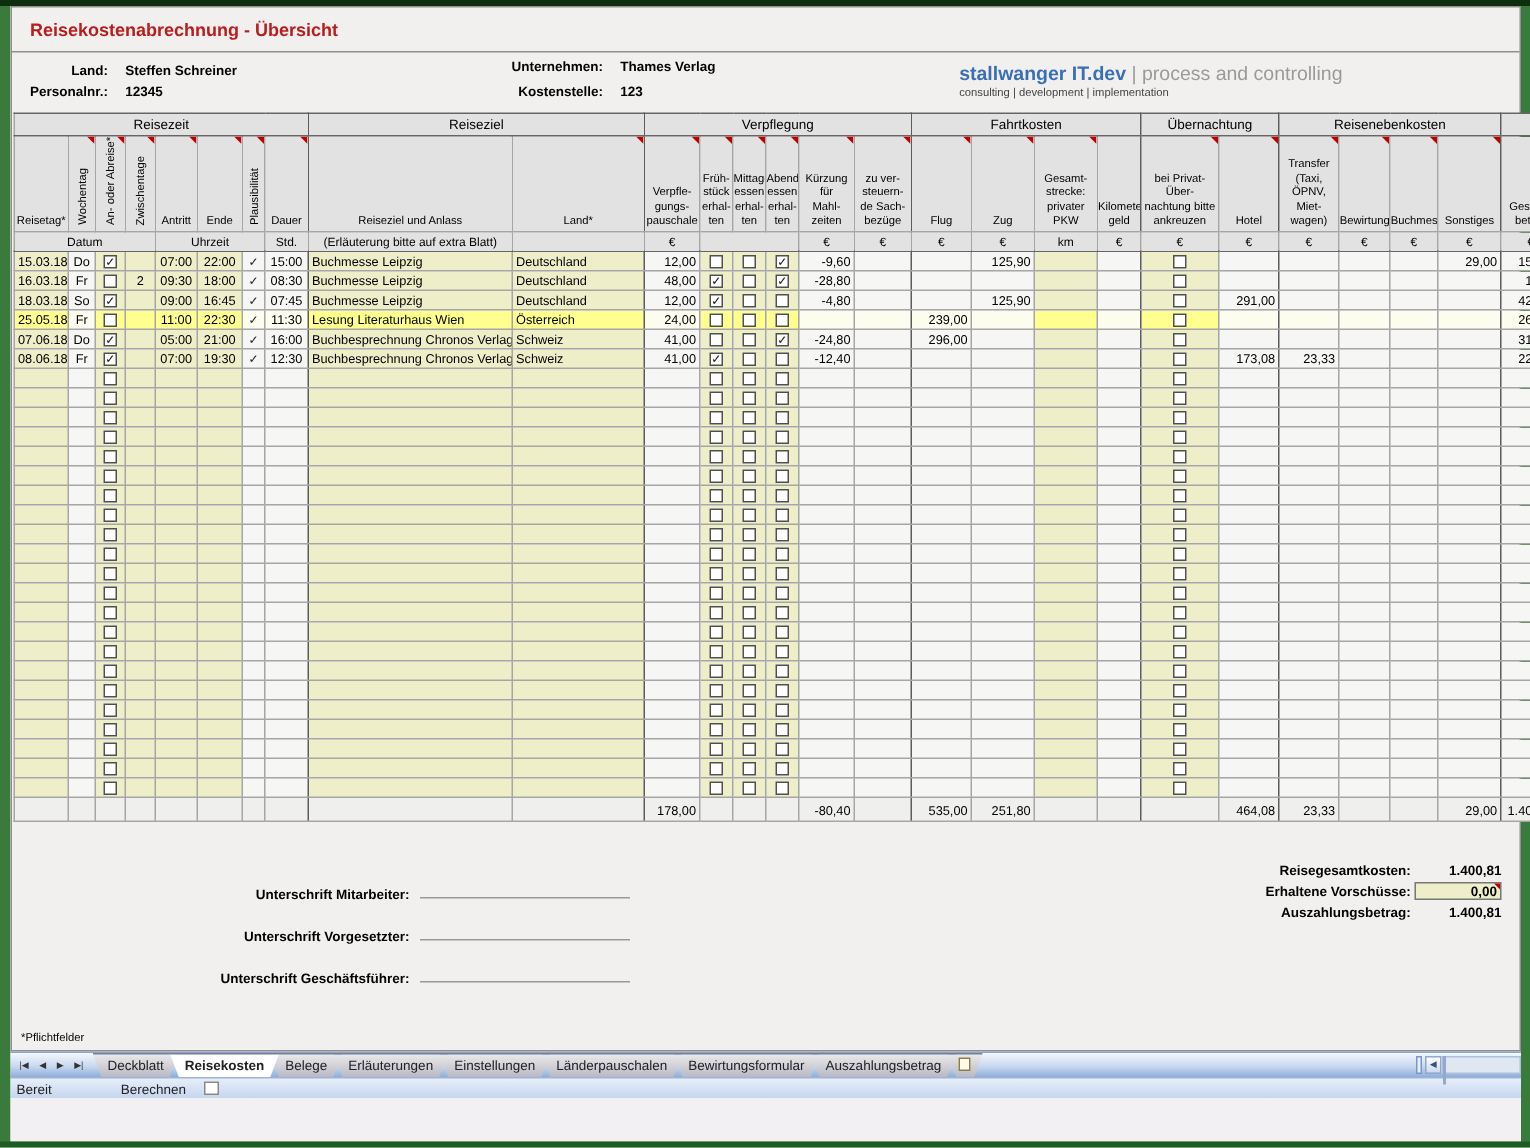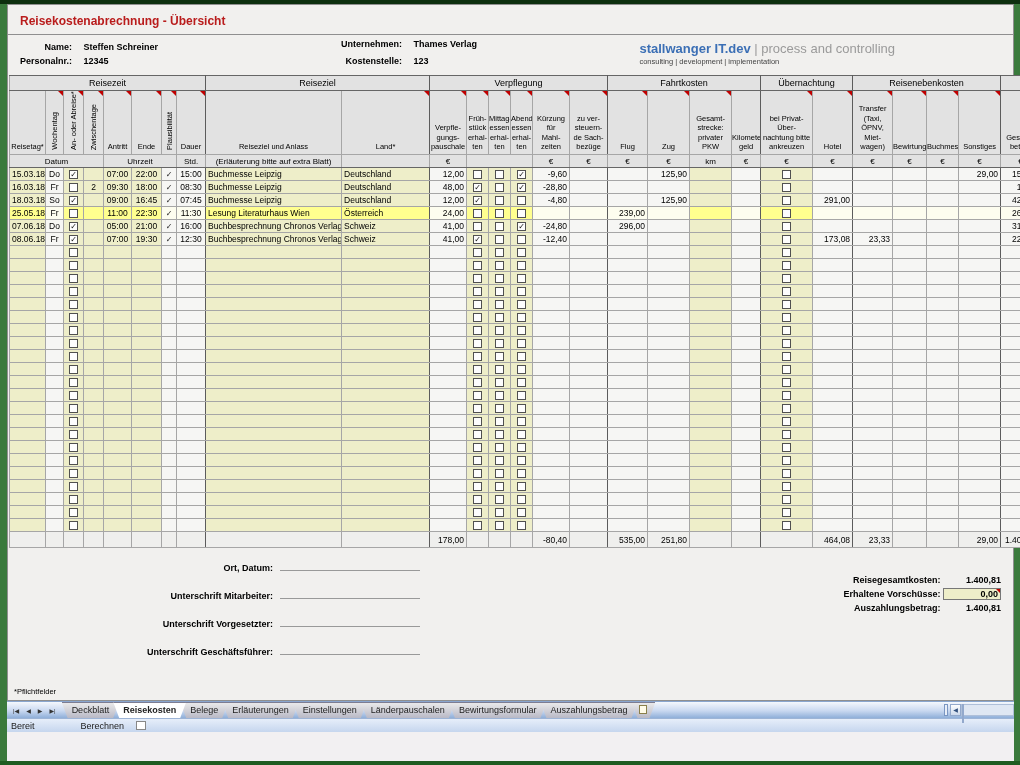--- a/index.html
+++ b/index.html
@@ -73,21 +73,21 @@
 
 <div class="app">
   <div class="content">
 
     <div class="titlebar">
       <span class="t">Reisekostenabrechnung - Übersicht</span>
     </div>
 
     <div class="infobar">
       <div class="inf-row" style="left:6px; top:7px;">
-        <span class="inf-label">Name:</span>
+        <span class="inf-label">Land:</span>
         <span class="inf-val">Steffen Schreiner</span>
       </div>
       <div class="inf-row" style="left:6px; top:21px;">
         <span class="inf-label">Personalnr.:</span>
         <span class="inf-val">12345</span>
       </div>
       <div class="inf-row" style="left:312px; top:4px;">
         <span class="inf-label" style="width:82px">Unternehmen:</span>
         <span class="inf-val">Thames Verlag</span>
       </div>
@@ -1062,24 +1062,20 @@
             <td class="num">23,33</td>
             <td class="num"></td>
             <td class="num"></td>
             <td class="num gend">29,00</td>
             <td class="num">1.400,81</td>
           </tr>
         </tbody>
     </table>
 
     <div class="bottomzone">
-      <div class="sigrow" style="top:12px; left:60px;">
-        <span class="sig-label">Ort, Datum:</span>
-        <span class="sig-line"></span>
-      </div>
       <div class="sigrow" style="top:40px; left:60px;">
         <span class="sig-label">Unterschrift Mitarbeiter:</span>
         <span class="sig-line"></span>
       </div>
       <div class="sigrow" style="top:68px; left:60px;">
         <span class="sig-label">Unterschrift Vorgesetzter:</span>
         <span class="sig-line"></span>
       </div>
       <div class="sigrow" style="top:96px; left:60px;">
         <span class="sig-label">Unterschrift Geschäftsführer:</span>

